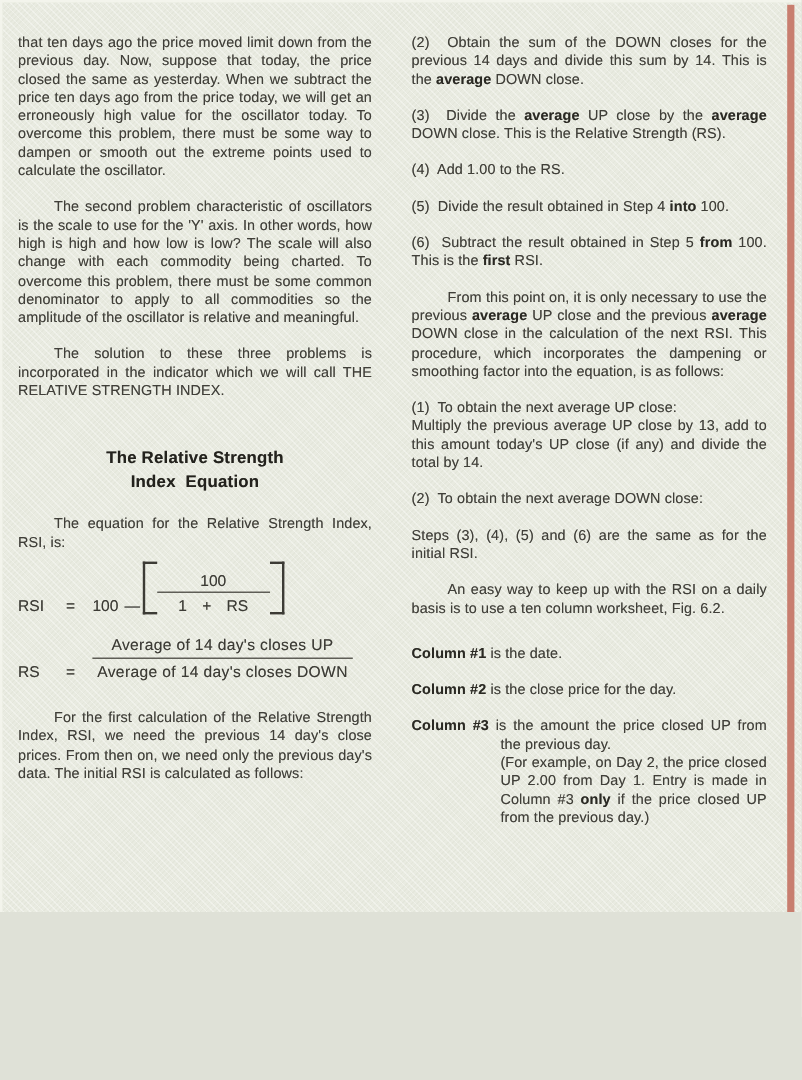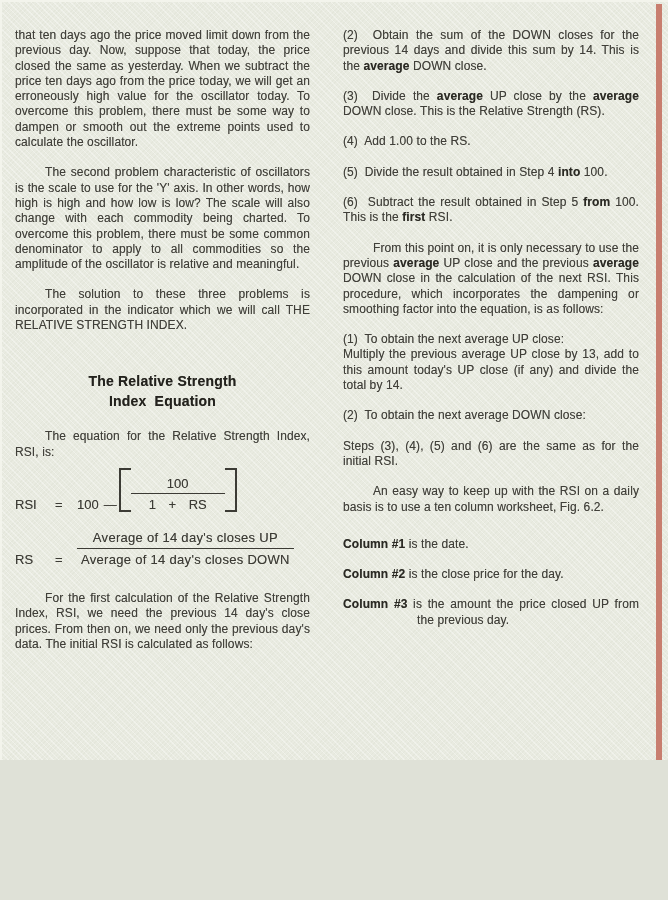--- a/index.html
+++ b/index.html
@@ -130,21 +130,21 @@
     <p class="body block mb9">
       <span>(2)&nbsp; To obtain the next average DOWN close:</span><br>
     </p>
     <p class="body block mb16">Steps (3), (4), (5) and (6) are the same as for the initial RSI.</p>
 
     <p class="body ind">An easy way to keep up with the RSI on a daily basis is to use a ten column worksheet, Fig. 6.2.</p>
 
     <div class="coldefs">
       <p class="body coldef"><b>Column #1</b><span><span> is the date.</span></span></p>
       <p class="body coldef"><b>Column #2</b><span><span> is the close price for the day.</span></span></p>
-      <p class="body coldef"><b>Column #3</b><span><span> is the amount the price closed UP from the previous day.</span></span><br></p>
+      <p class="body coldef"><b>Column #3</b><span><span> is the amount the price closed UP from the previous day.</span></span><br><span><span>(For example, on Day 2, the price closed UP 2.00 from Day 1. Entry is made in Column #3 </span><b>only</b><span> if the price closed UP from the previous day.)</span></span></p>
     </div>
   </div>
 
   <div class="pagenum">65</div>
 
   <div class="footer">
     <div class="bar bar-left"></div>
     <div class="bar-dashes"></div>
     <div class="footer-text">NEW CONCEPTS IN TECHNICAL TRADING SYSTEMS</div>
     <div class="bar bar-right"></div>

